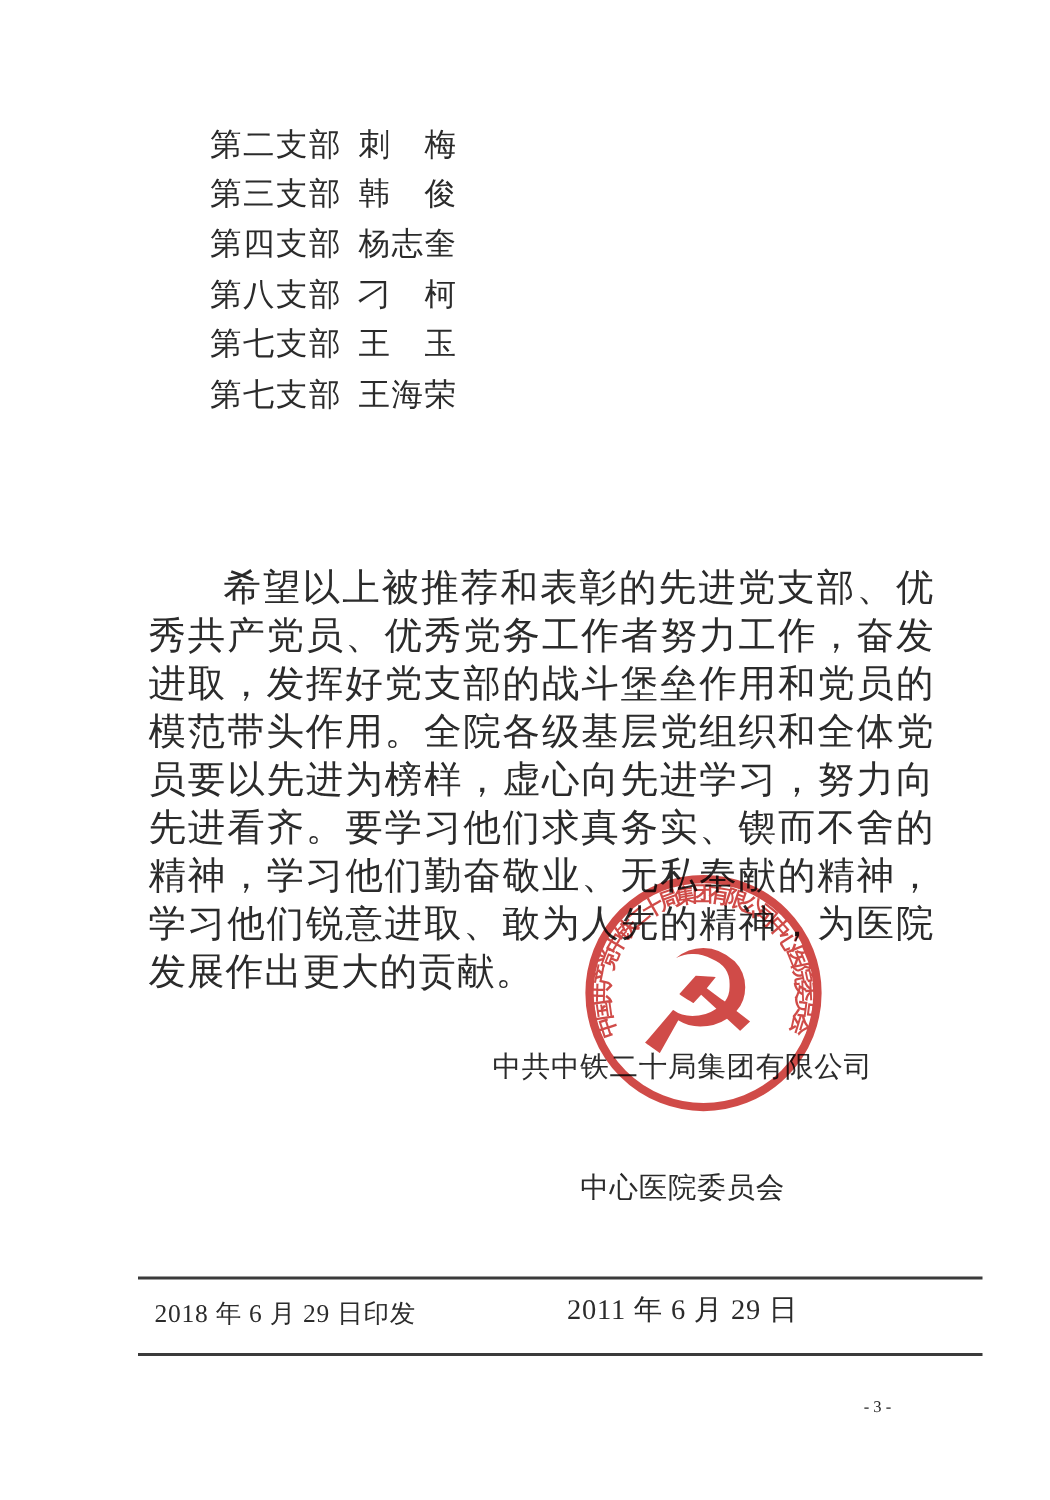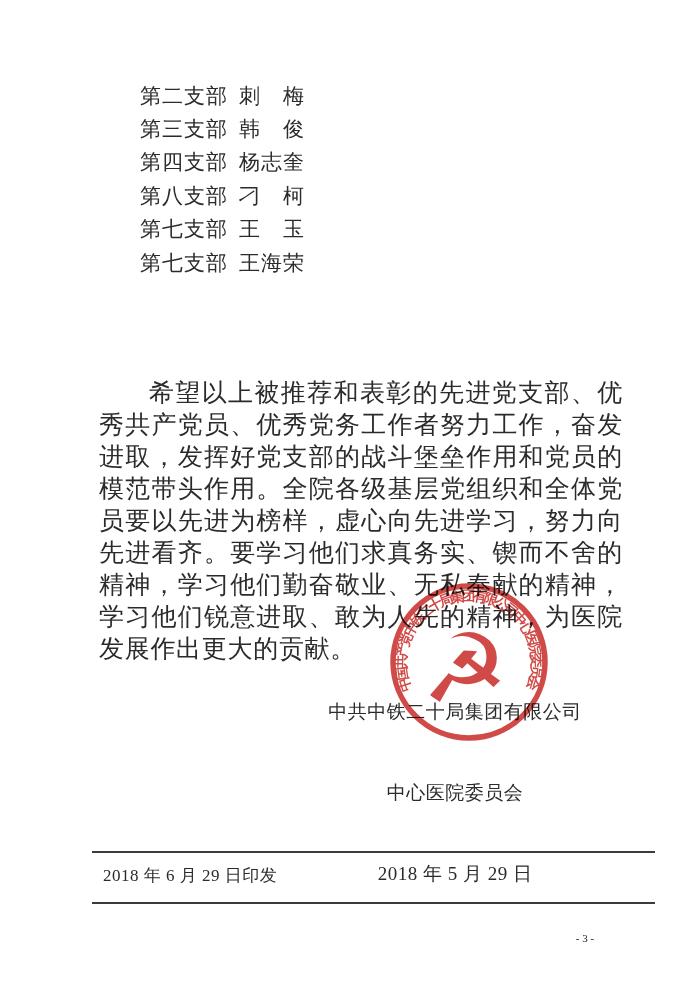--- a/index.html
+++ b/index.html
@@ -67,21 +67,21 @@
     <div class="recipient-row"><span>第八支部</span><span>刁　柯</span></div>
     <div class="recipient-row"><span>第七支部</span><span>王　玉</span></div>
     <div class="recipient-row"><span>第七支部</span><span>王海荣</span></div>
   </div>
 
   <div class="body-paragraph">希望以上被推荐和表彰的先进党支部、优秀共产党员、优秀党务工作者努力工作，奋发进取，发挥好党支部的战斗堡垒作用和党员的模范带头作用。全院各级基层党组织和全体党员要以先进为榜样，虚心向先进学习，努力向先进看齐。要学习他们求真务实、锲而不舍的精神，学习他们勤奋敬业、无私奉献的精神，学习他们锐意进取、敢为人先的精神，为医院发展作出更大的贡献。</div>
 
   <div class="signature-block">
     <div>中共中铁二十局集团有限公司</div>
     <div>中心医院委员会</div>
-    <div>2018 年 5 月 29 日</div>
+    <div>2011 年 6 月 29 日</div>
   </div>
 
   <svg class="seal" viewBox="0 0 170 170" xmlns="http://www.w3.org/2000/svg">
     <defs>
       <path id="ringPath" d="M 27.6,111.5 A 63,63 0 1 1 142.4,111.5" fill="none"></path>
     </defs>
     <circle class="ring" cx="85" cy="84" r="76"></circle>
     <text class="ring-text">
       <textPath href="#ringPath" startOffset="0" textLength="250" lengthAdjust="spacing">中国共产党中铁二十局集团有限公司中心医院委员会</textPath>
     </text>

